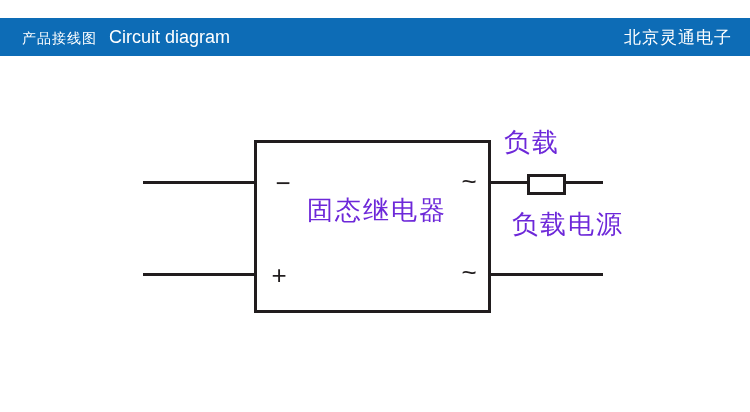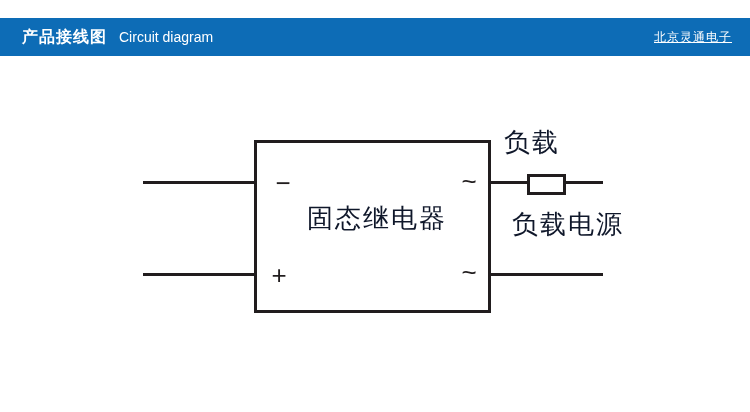--- a/index.html
+++ b/index.html
@@ -14,23 +14,23 @@
   .topbar{
     position:absolute;left:0;top:18px;
     width:750px;height:38px;
     background:#0d6cb6;
     display:flex;align-items:center;justify-content:space-between;
     box-sizing:border-box;
     padding:0 18px 0 22px;
     color:#ffffff;
   }
   .topbar-left{display:flex;align-items:baseline;gap:12px;}
-  .title-zh{font-size:16px;font-weight:700;letter-spacing:1px;}
-  .title-en{font-size:14px;font-weight:400;}
-  .company{font-size:12px;font-weight:400;letter-spacing:1px;text-decoration:underline;}
+  .title-zh{font-size:14px;font-weight:400;letter-spacing:1px;}
+  .title-en{font-size:18px;font-weight:400;}
+  .company{font-size:17px;font-weight:400;letter-spacing:1px;}
   
   .diagram{position:absolute;left:0;top:56px;width:750px;height:356px;}
   
   .ssr-box{
     position:absolute;left:254px;top:84px;   
     width:237px;height:173px;
     border:3px solid #211d1e;
     box-sizing:border-box;
     background:#ffffff;
   }
@@ -43,27 +43,27 @@
   .load-box{
     position:absolute;left:527px;top:118px;  
     width:39px;height:21px;
     border:3px solid #211d1e;
     box-sizing:border-box;
     background:#ffffff;
   }
   .lbl{
     position:absolute;
     transform:translate(-50%,-50%);
-    color:#0f172a;
+    color:#6d28d9;
     font-size:26px;
     letter-spacing:2px;
     white-space:nowrap;
     line-height:1;
   }
-  .relay-label{left:377px;top:162px;}        
+  .relay-label{left:377px;top:154px;}        
   .control-label{left:176px;top:164px;}      
   .load-label{left:532px;top:86px;}          
   .load-power-label{left:568px;top:168px;}   
   .term{
     position:absolute;
     transform:translate(-50%,-50%);
     color:#211d1e;
     font-size:26px;
     line-height:1;
     white-space:nowrap;

